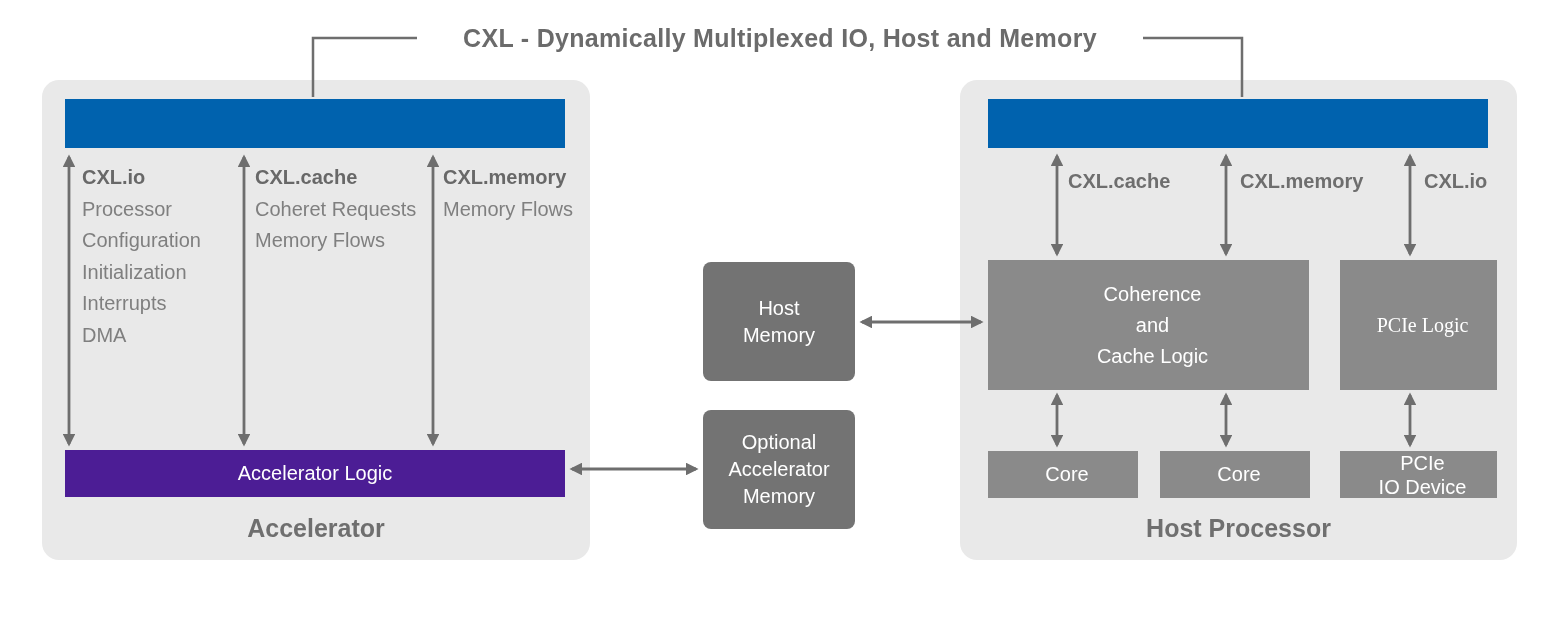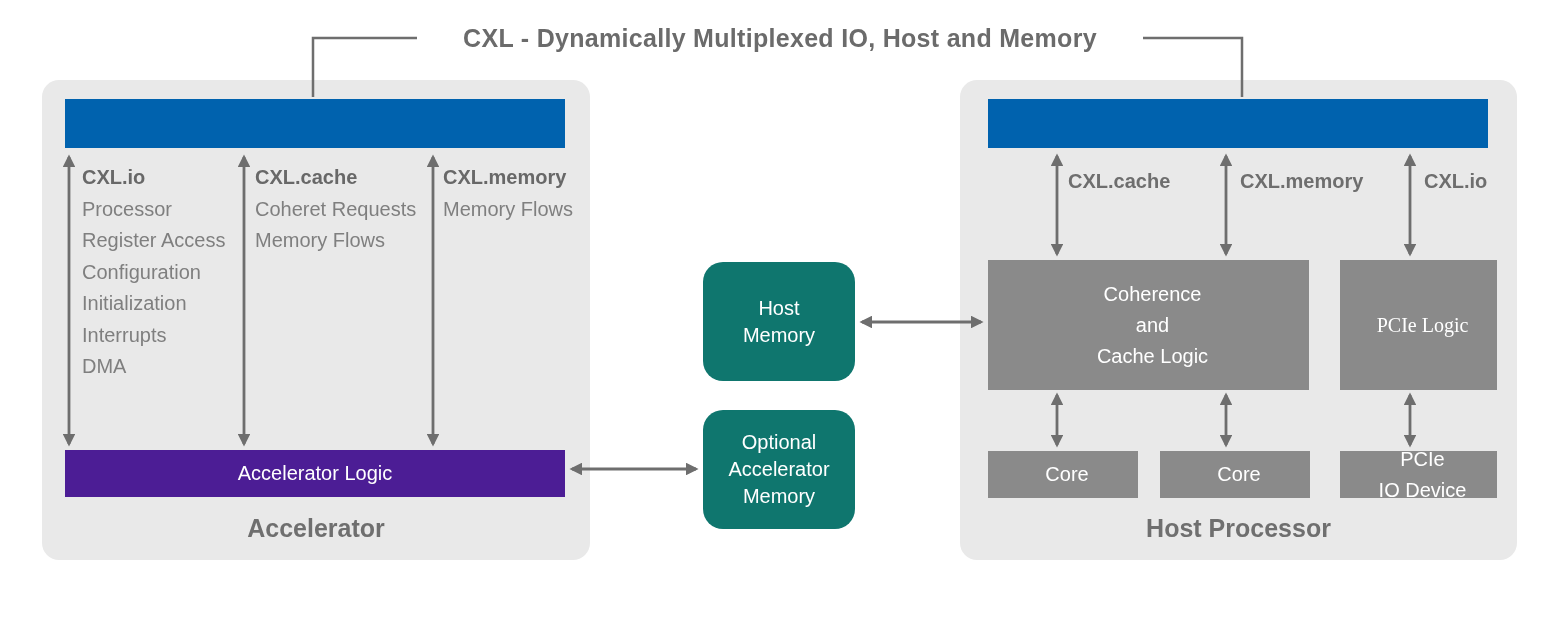--- a/index.html
+++ b/index.html
@@ -80,22 +80,22 @@
     text-align: center;
     font-size: 25px;
     font-weight: bold;
     color: #6f6f6f;
   }
   .membox {
     position: absolute;
     left: 703px;
     width: 152px;
     height: 119px;
-    background: #0f766e;
-    border-radius: 20px;
+    background: #737373;
+    border-radius: 8px;
     color: #ffffff;
     font-size: 20px;
     line-height: 27px;
     text-align: center;
     white-space: pre-line;
     display: flex;
     align-items: center;
     justify-content: center;
   }
   .membox-host { top: 262px; }
@@ -119,36 +119,35 @@
     white-space: pre-line;
     display: flex;
     align-items: center;
     justify-content: center;
     padding-left: 8px;
   }
   .box-coherence { left: 28px;  top: 180px; width: 313px; height: 130px; line-height: 31px; }
   .box-pcie-logic{ left: 380px; top: 180px; width: 149px; height: 130px; font-family: Liberation Serif, serif; }
   .box-core-1    { left: 28px;  top: 371px; width: 142px; height: 47px; }
   .box-core-2    { left: 200px; top: 371px; width: 142px; height: 47px; }
-  .box-pcie-io   { left: 380px; top: 371px; width: 149px; height: 47px; line-height: 31px; }
+  .box-pcie-io   { left: 380px; top: 371px; width: 149px; height: 47px; line-height: 24px; }
 </style>
 </head>
 <body>
 
 <div class="canvas">
 
   <div class="title">CXL - Dynamically Multiplexed IO, Host and Memory</div>
 
   <div class="panel panel-left">
     <div class="bluebar bluebar-left"></div>
 
     <div class="col col-1">
       <div class="col-heading">CXL.io</div>
       <div>Processor</div>
-      <div>Register Access</div>
       <div>Configuration</div>
       <div>Initialization</div>
       <div>Interrupts</div>
       <div>DMA</div>
     </div>
 
     <div class="col col-2">
       <div class="col-heading">CXL.cache</div>
       <div>Coheret Requests</div>
       <div>Memory Flows</div>

